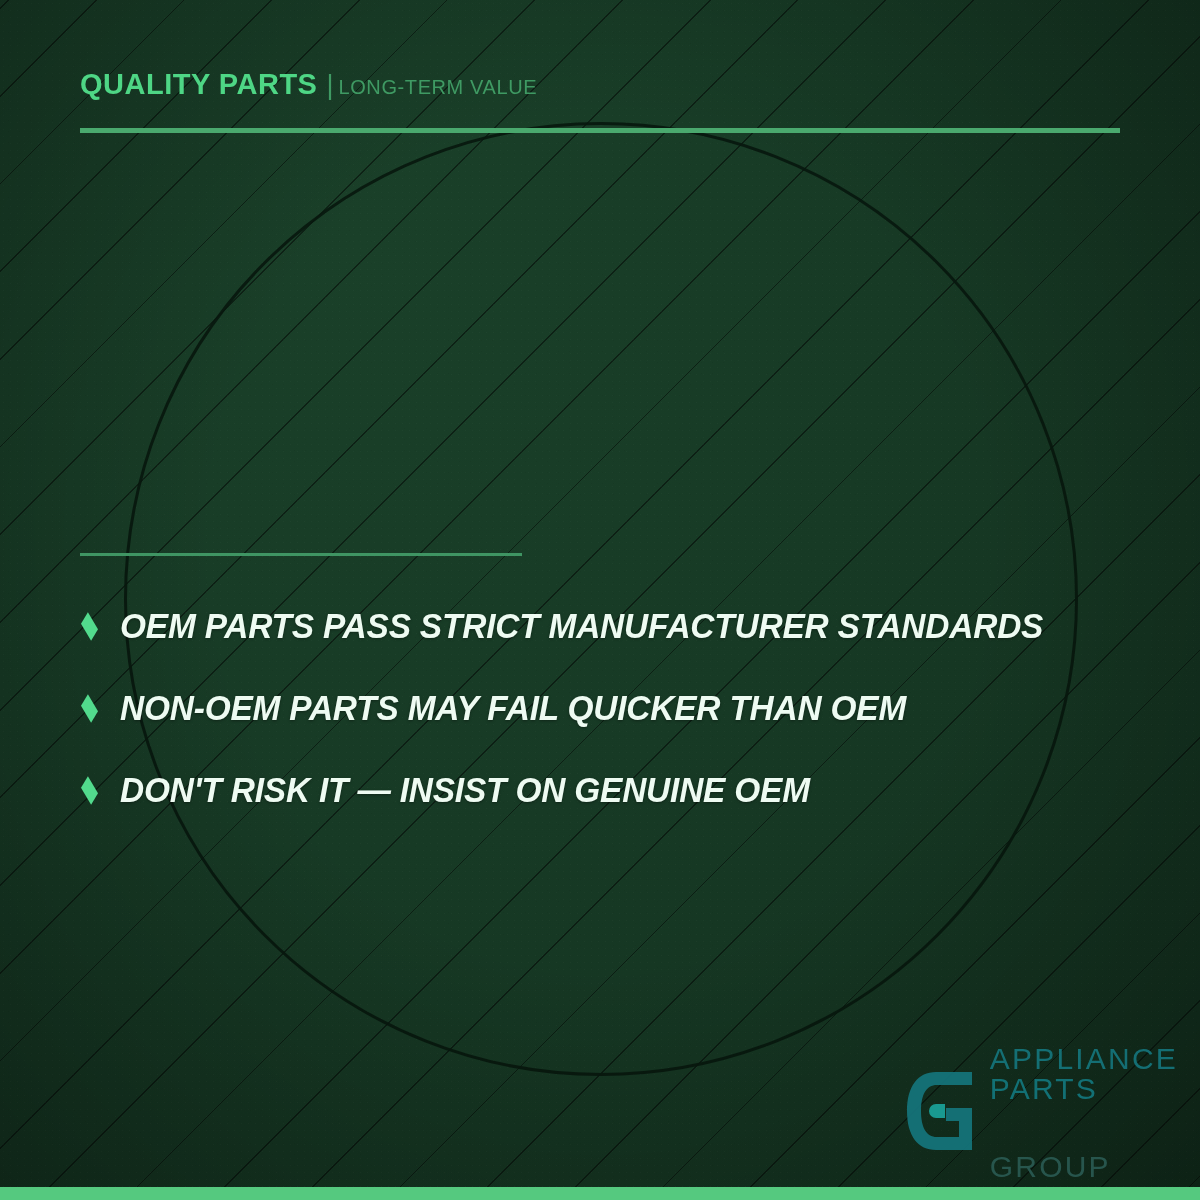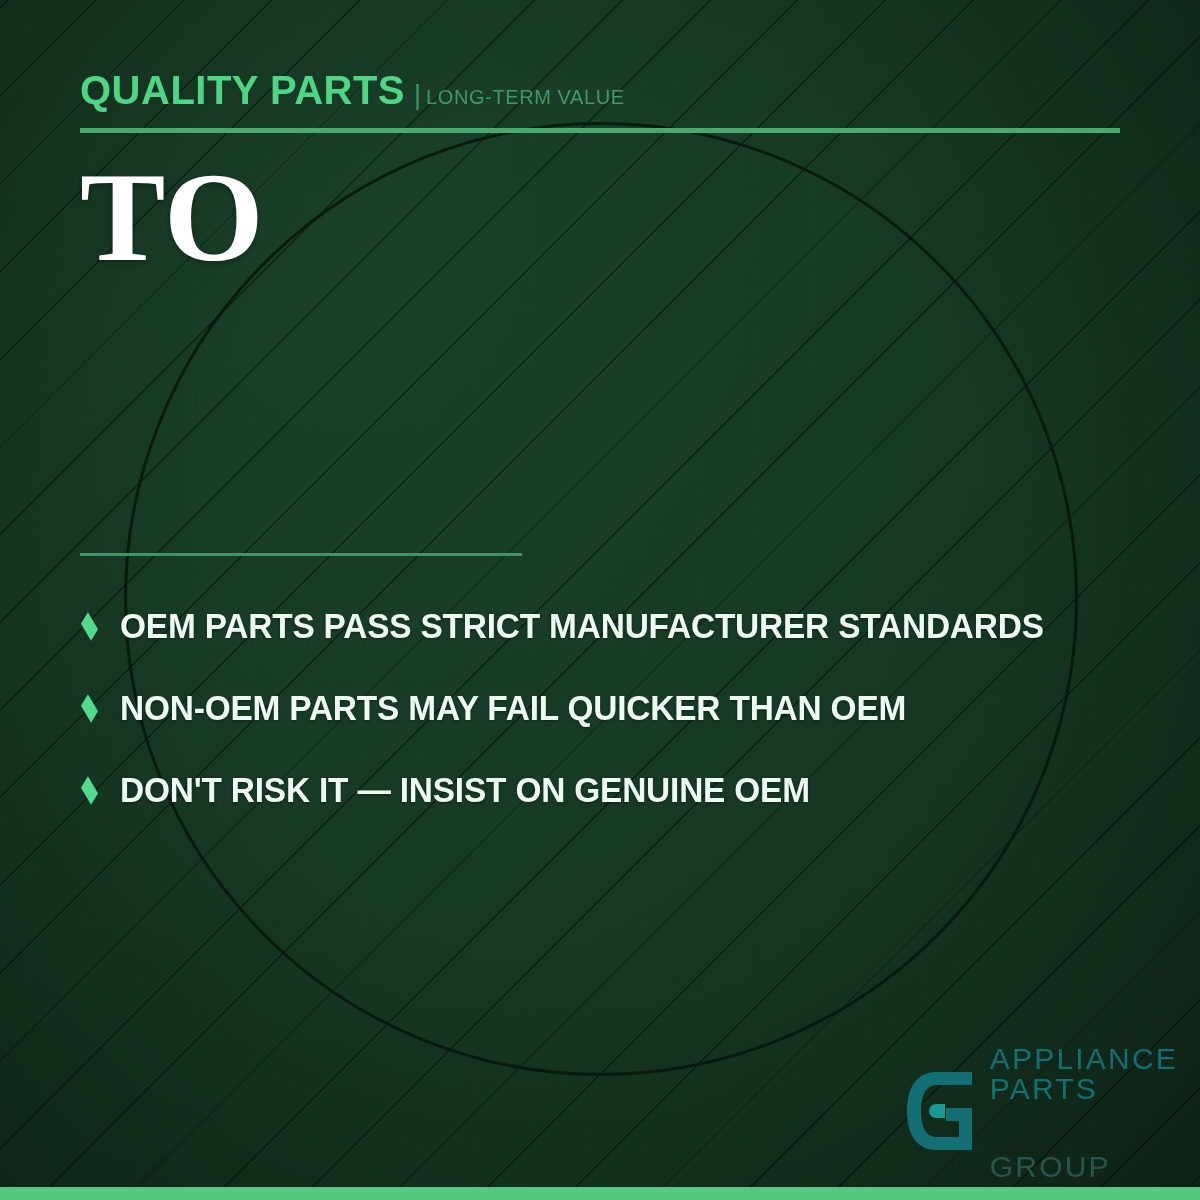--- a/index.html
+++ b/index.html
@@ -80,21 +80,21 @@
 
   
   .eyebrow {
     position: absolute;
     left: 80px;
     top: 70px;
     white-space: nowrap;
     line-height: 1;
   }
   .eyebrow-main {
-    font-size: 40px;
+    font-size: 29px;
     font-weight: 700;
     letter-spacing: 0.5px;
     color: #4ed685;
     text-transform: uppercase;
   }
   .eyebrow-sep {
     font-size: 27px;
     font-weight: 400;
     color: #3f9a63;
     margin: 0 5px 0 9px;
@@ -146,20 +146,21 @@
   .bullets {
     position: absolute;
     left: 80px;
     top: 585px;
     width: 1055px;
   }
   .bullet-row {
     display: flex;
     align-items: center;
     height: 82px;
+    font-style: italic;
   }
   .bullet-marker {
     flex: 0 0 auto;
     width: 19px;
     height: 13px;
     margin-right: 21px;
     background: #52db8d;
     transform: rotate(45deg) skew(14deg, 14deg);
   }
   .bullet-text {
@@ -231,21 +232,20 @@
 
   <div class="content">
 
     <div class="eyebrow">
       <span class="eyebrow-main">QUALITY PARTS</span><span class="eyebrow-sep">|</span><span class="eyebrow-sub">LONG-TERM VALUE</span>
     </div>
 
     <div class="rule-top"></div>
 
     <div class="headline">
-      <span class="line">TO</span>
     </div>
 
     <div class="rule-mid"></div>
 
     <div class="bullets">
 
       <div class="bullet-row">
         <span class="bullet-marker"></span>
         <span class="bullet-text">OEM PARTS PASS STRICT MANUFACTURER STANDARDS</span>
       </div>

